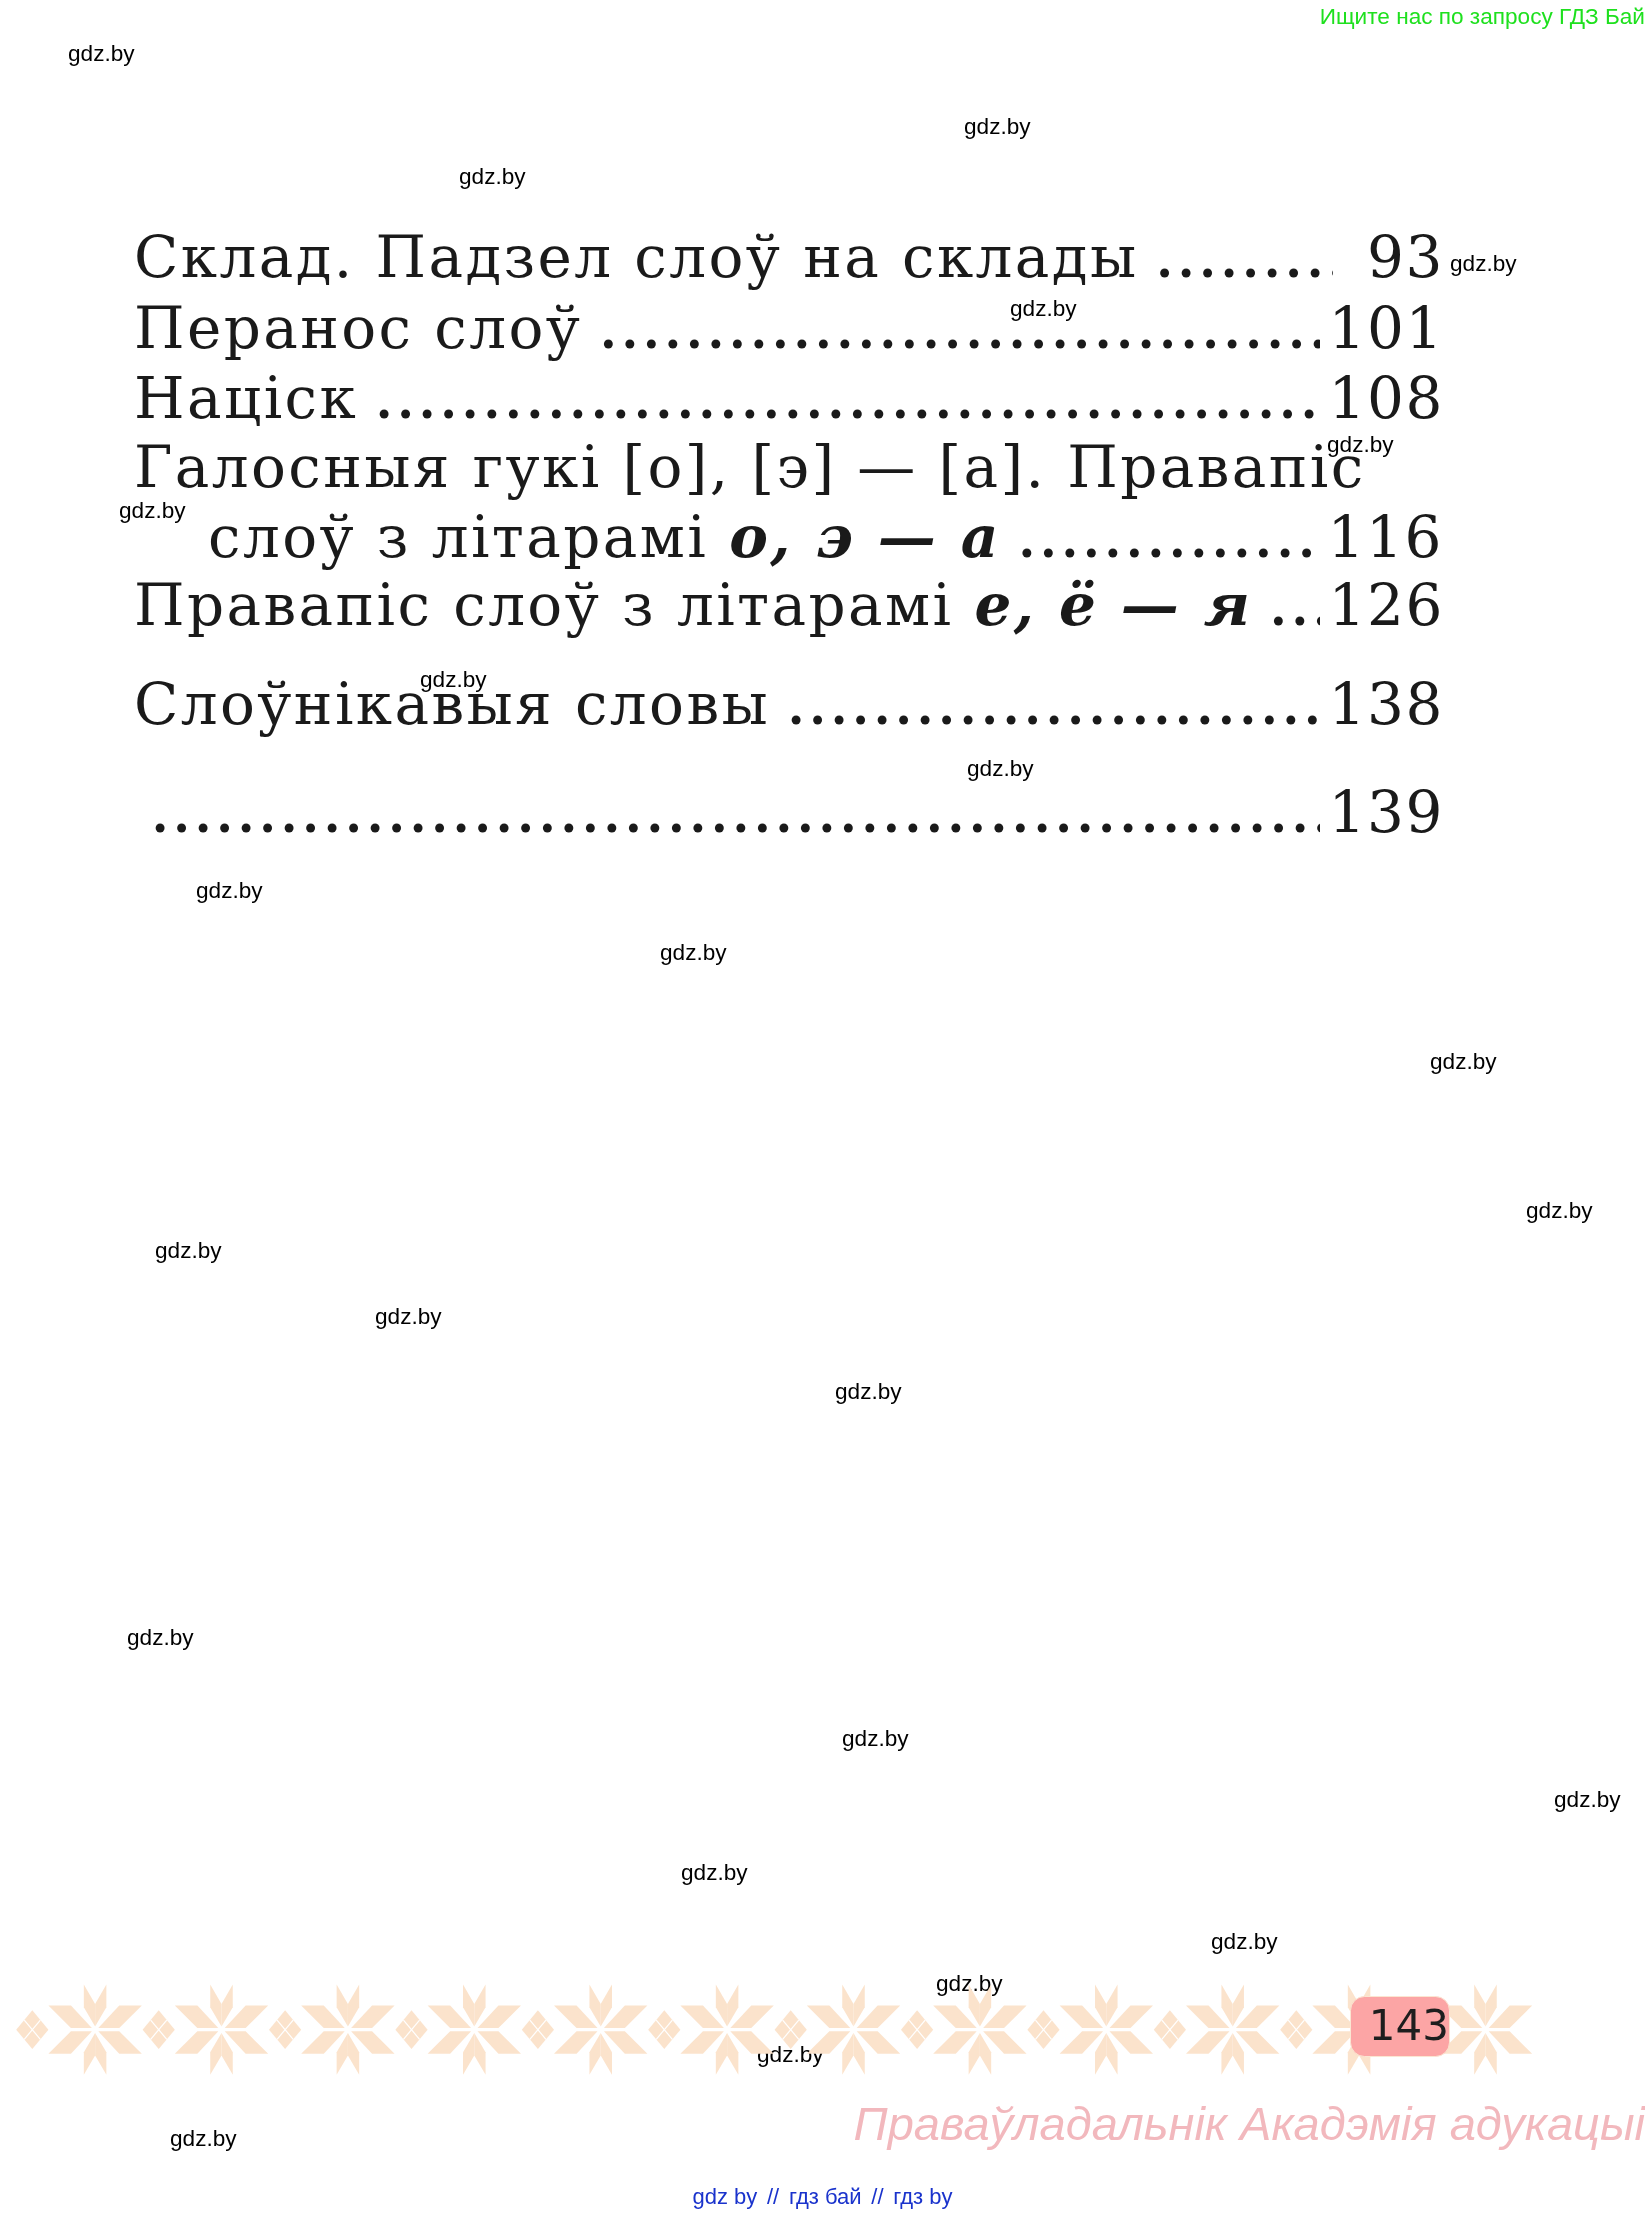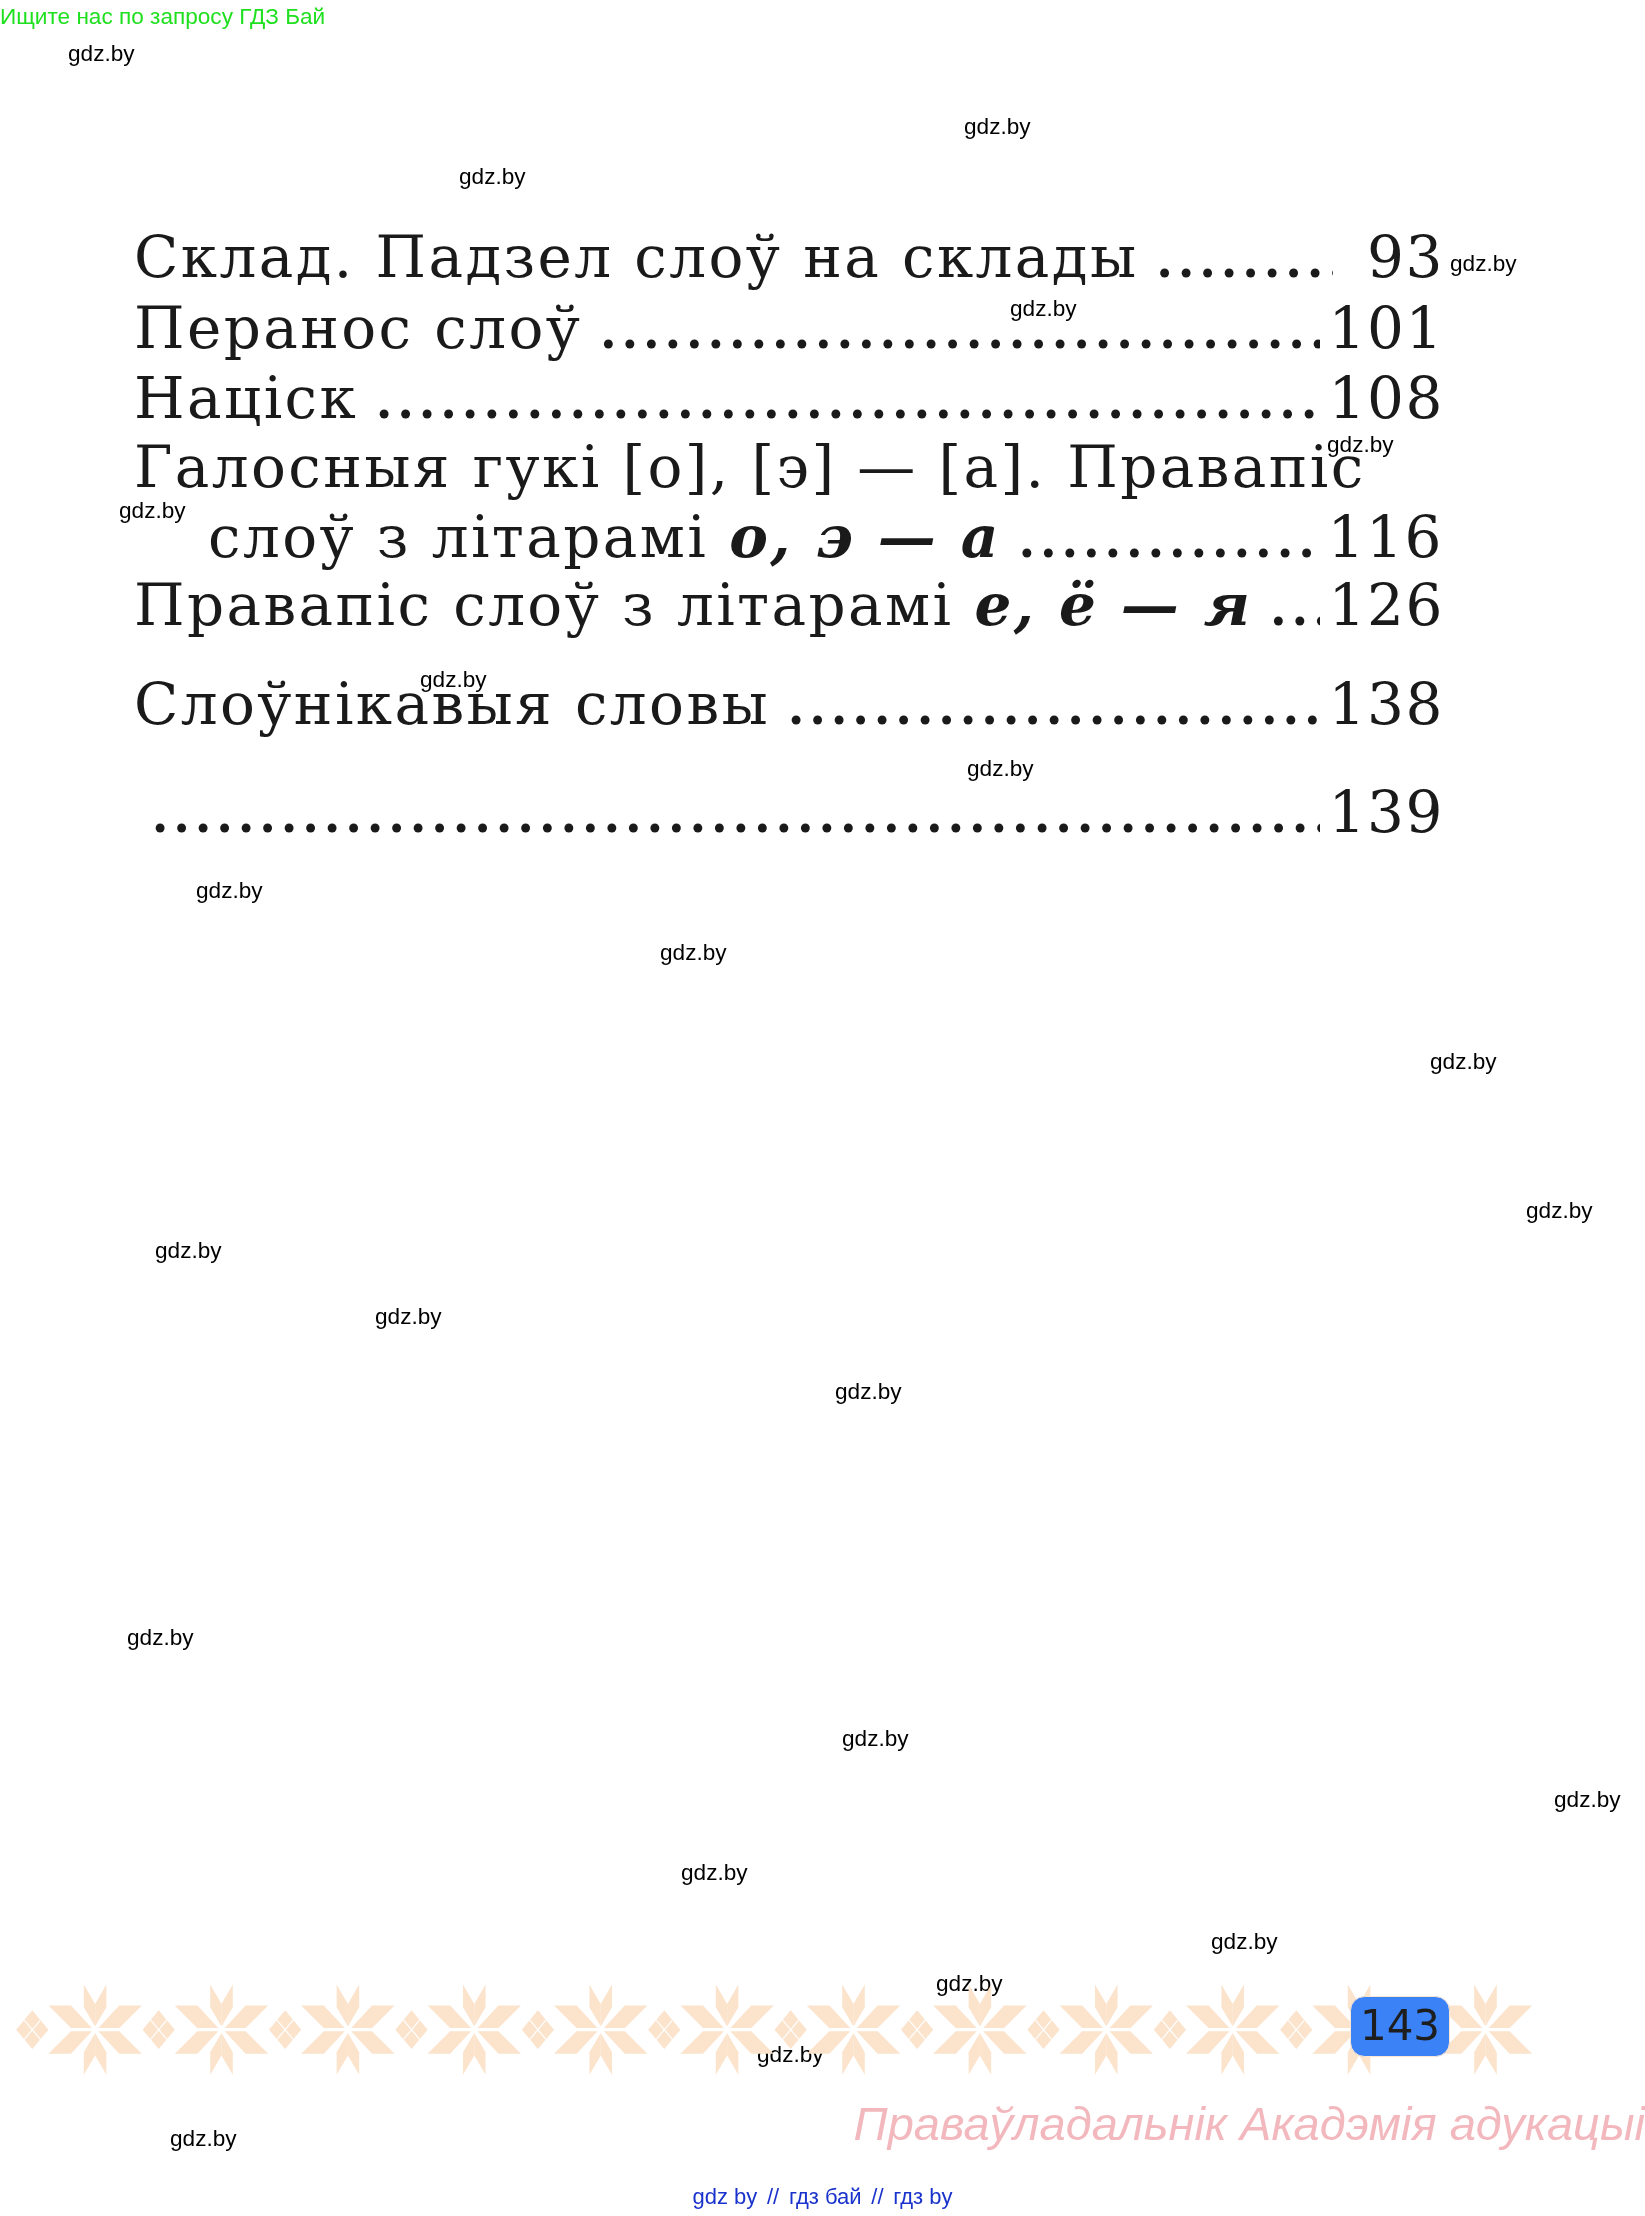--- a/index.html
+++ b/index.html
@@ -11,21 +11,21 @@
       width: 1645px;
       height: 2216px;
       position: relative;
       overflow: hidden;
     }
     .banner {
       position: absolute;
       left: 0;
       width: 1645px;
       top: 3.2px;
-      text-align: left;
+      text-align: right;
       font-family: "Liberation Sans", sans-serif;
       font-size: 22.6px;
       color: #1ee01e;
       line-height: 27px;
     }
     .wm {
       position: absolute;
       font-family: "Liberation Sans", sans-serif;
       font-size: 22.6px;
       line-height: 24px;
@@ -91,25 +91,25 @@
       top: 1983px;
       width: 1645px;
       height: 95px;
     }
     .page-num-box {
       position: absolute;
       left: 1350px;
       top: 1996px;
       width: 100px;
       height: 61px;
-      background: #3b82f6;
+      background: #fca5a5;
       border: 1.6px solid #fbe6d2;
       border-radius: 14.5px;
       box-sizing: border-box;
-      text-align: center;
+      text-align: right;
       font-family: "DejaVu Sans", sans-serif;
       font-size: 42px;
       line-height: 58px;
       color: #1e1e1e;
     }
     .copyright {
       position: absolute;
       left: 0;
       width: 1645px;
       top: 2096px;

